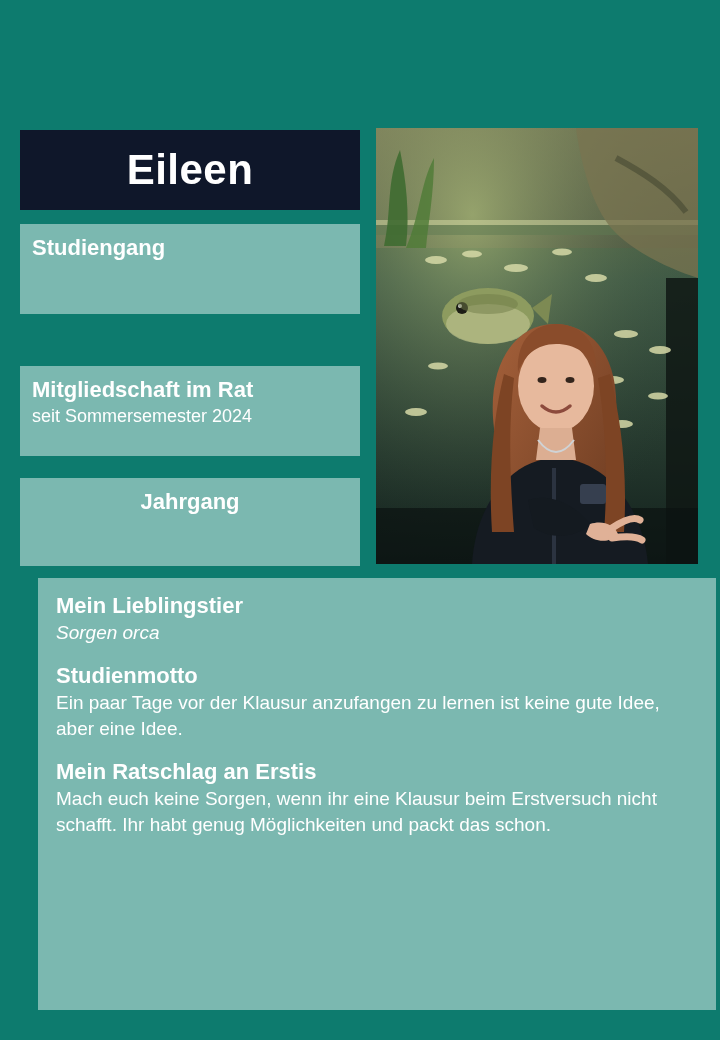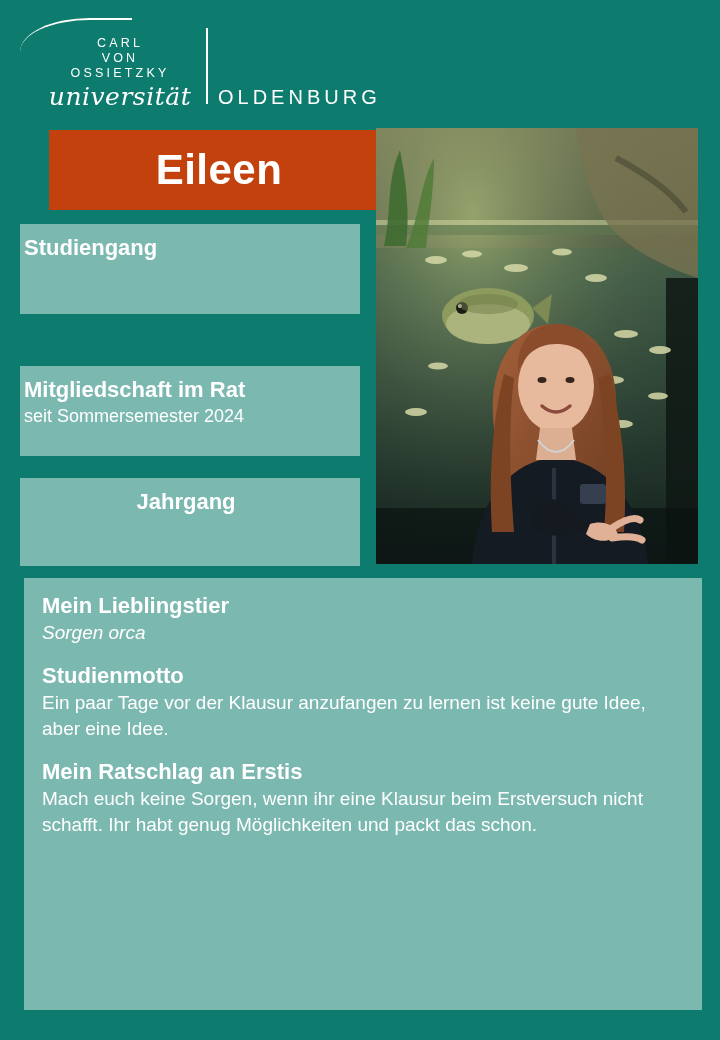--- a/index.html
+++ b/index.html
@@ -88,40 +88,39 @@
     color: #ffffff;
   }
 
   
   .name-banner {
     position: absolute;
     left: 20px;
     top: 130px;
     width: 340px;
     height: 80px;
-    background: #c2410c;
+    background: #0f172a;
     display: flex;
     align-items: center;
     justify-content: center;
-    margin-left: 29px;
   }
   .name-banner .name {
     font-size: 42px;
     font-weight: bold;
     color: #ffffff;
     letter-spacing: 0.5px;
   }
 
   
   .card {
     position: absolute;
     left: 20px;
     width: 340px;
     background: #7bb8b0;
-    padding: 10px 12px 12px 4px;
+    padding: 10px 12px 12px 12px;
     box-sizing: border-box;
   }
   .card .card-title {
     font-size: 22px;
     font-weight: bold;
     color: #ffffff;
     line-height: 27px;
   }
   .card .card-value {
     font-size: 18px;
@@ -141,21 +140,21 @@
     width: 322px;
     height: 436px;
     overflow: hidden;
     background: #2c4a3c;
   }
   .photo svg { display: block; }
 
   
   .text-panel {
     position: absolute;
-    left: 24px;
+    left: 38px;
     top: 578px;
     width: 678px;
     height: 432px;
     background: #7bb8b0;
     box-sizing: border-box;
     padding: 14px 18px 18px 18px;
   }
   .block { margin-bottom: 16px; }
   .block:last-child { margin-bottom: 0; }
   .block-title {
@@ -169,31 +168,20 @@
     color: #ffffff;
     line-height: 26px;
   }
   .italic { font-style: italic; }
 </style>
 </head>
 <body>
 
 <div class="poster">
 
-  <div class="logo">
-    <div class="logo-swoosh"></div>
-    <div class="logo-left">
-      <div class="logo-line">CARL</div>
-      <div class="logo-line">VON</div>
-      <div class="logo-line">OSSIETZKY</div>
-      <div class="logo-uni">universität</div>
-    </div>
-    <div class="logo-divider"></div>
-    <div class="logo-right">OLDENBURG</div>
-  </div>
 
   <div class="name-banner">
     <div class="name">Eileen</div>
   </div>
 
   <div class="card" id="card-studiengang">
     <div class="card-title">Studiengang</div>
   </div>
 
   <div class="card" id="card-mitgliedschaft">

